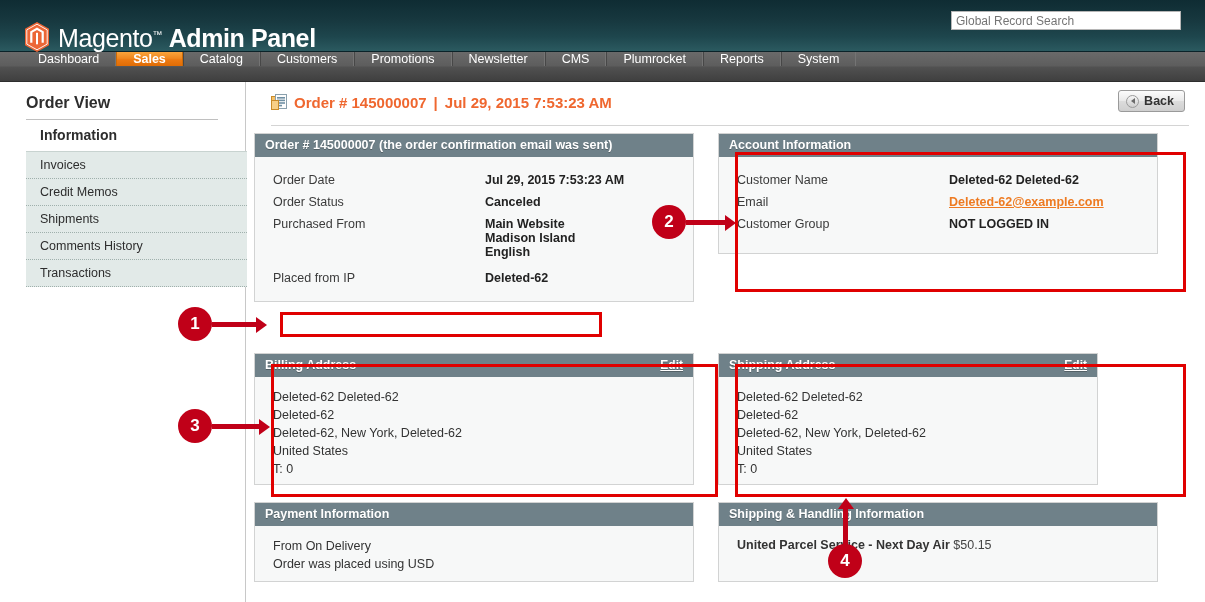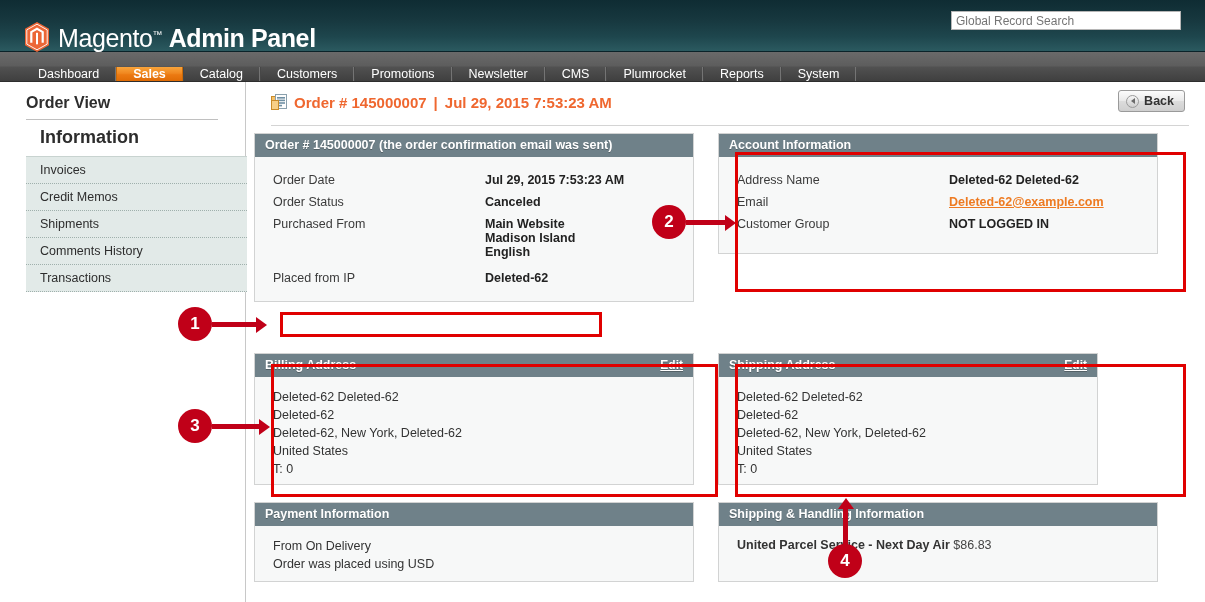--- a/index.html
+++ b/index.html
@@ -47,21 +47,21 @@
     padding: 4px 4px;
     line-height: 15px;
   }
 
   
   #nav-bar {
     height: 30px;
     background: linear-gradient(to bottom, #6a6a6a 0%, #5d5d5d 48%, #515151 52%, #3f3f3f 100%);
     border-bottom: 1px solid #2d2d2d;
     display: flex;
-    align-items: flex-end;
+    align-items: flex-start;
     padding-left: 22px;
   }
   .nav-item {
     display: flex; align-items: center;
     padding: 0 16px;
     color: #ffffff;
     font-size: 12.5px;
     border-right: 1px solid #747474;
     border-left: 1px solid #474747;
     cursor: pointer;
@@ -92,21 +92,21 @@
     width: 192px;
     font-size: 16px;
     font-weight: bold;
     color: #2d2d2d;
     padding-bottom: 7px;
     border-bottom: 1px solid #c0c0c0;
   }
   #sidebar-top-item {
     margin-left: 40px;
     padding: 7px 0 8px 0;
-    font-size: 18px;
+    font-size: 14px;
     color: #2d2d2d;
     font-weight: bold;
     cursor: pointer;
   }
   #sidebar-list {
     margin-left: 26px;
     width: 221px;
     background: #e2eae8;
     border-top: 1px solid #c8d3d0;
   }
@@ -360,21 +360,21 @@
     </div>
 
     <div class="panel" style="left:472px; top:51px; width:440px;">
       <div class="panel-head">
         <span>Account Information</span>
       </div>
       <div class="panel-body" style="padding-top:12px; padding-bottom:18px;">
         <table class="kv">
           <tbody>
               <tr>
-            <td class="k">Address Name</td>
+            <td class="k">Customer Name</td>
             <td class="v">Deleted-62 Deleted-62</td>
           </tr>
           <tr>
             <td class="k">Email</td>
             <td class="v">
               <a class="email-link">Deleted-62@example.com</a>
             </td>
           </tr>
           <tr>
             <td class="k">Customer Group</td>
@@ -423,21 +423,21 @@
       </div>
     </div>
 
     <div class="panel" style="left:472px; top:420px; width:440px; height:80px;">
       <div class="panel-head">
         <span>Shipping &amp; Handling Information</span>
       </div>
       <div class="panel-body" style="padding-top:12px;">
         <div class="ship-line">
           <span>United Parcel Service - Next Day Air</span>
-          <span class="amt">$86.83</span>
+          <span class="amt">$50.15</span>
         </div>
       </div>
     </div>
 
   </div>
 </div>
 
 <div id="overlay">
 
   <div class="hl-box" style="left:280px; top:312px; width:322px; height:25px;"></div>

